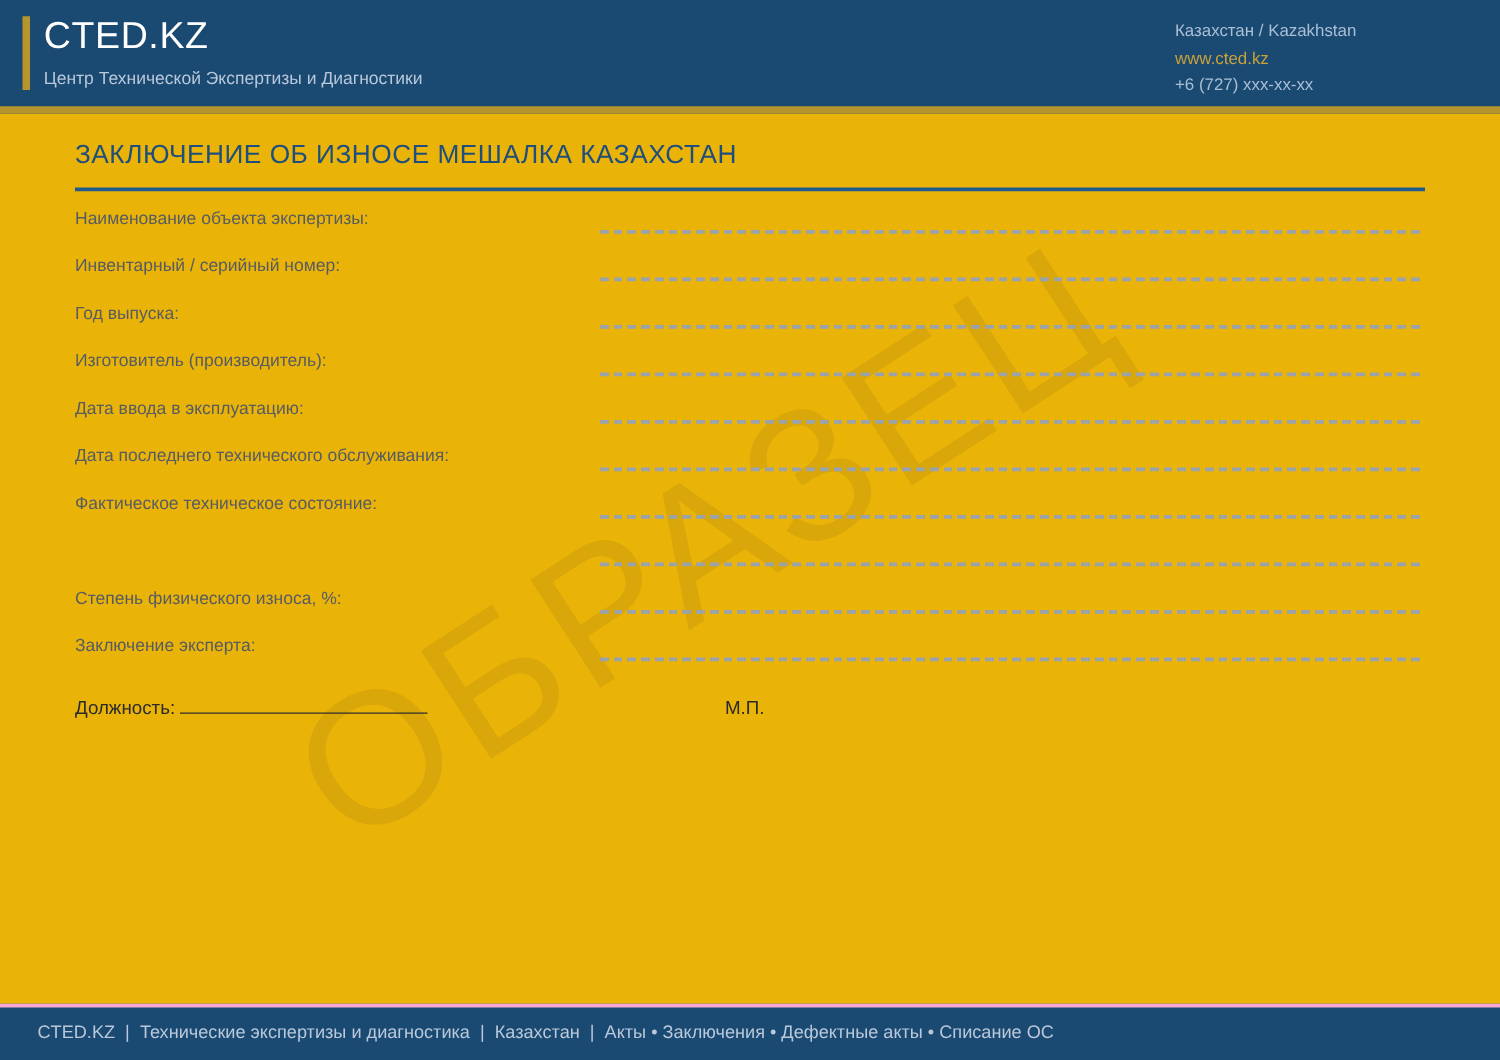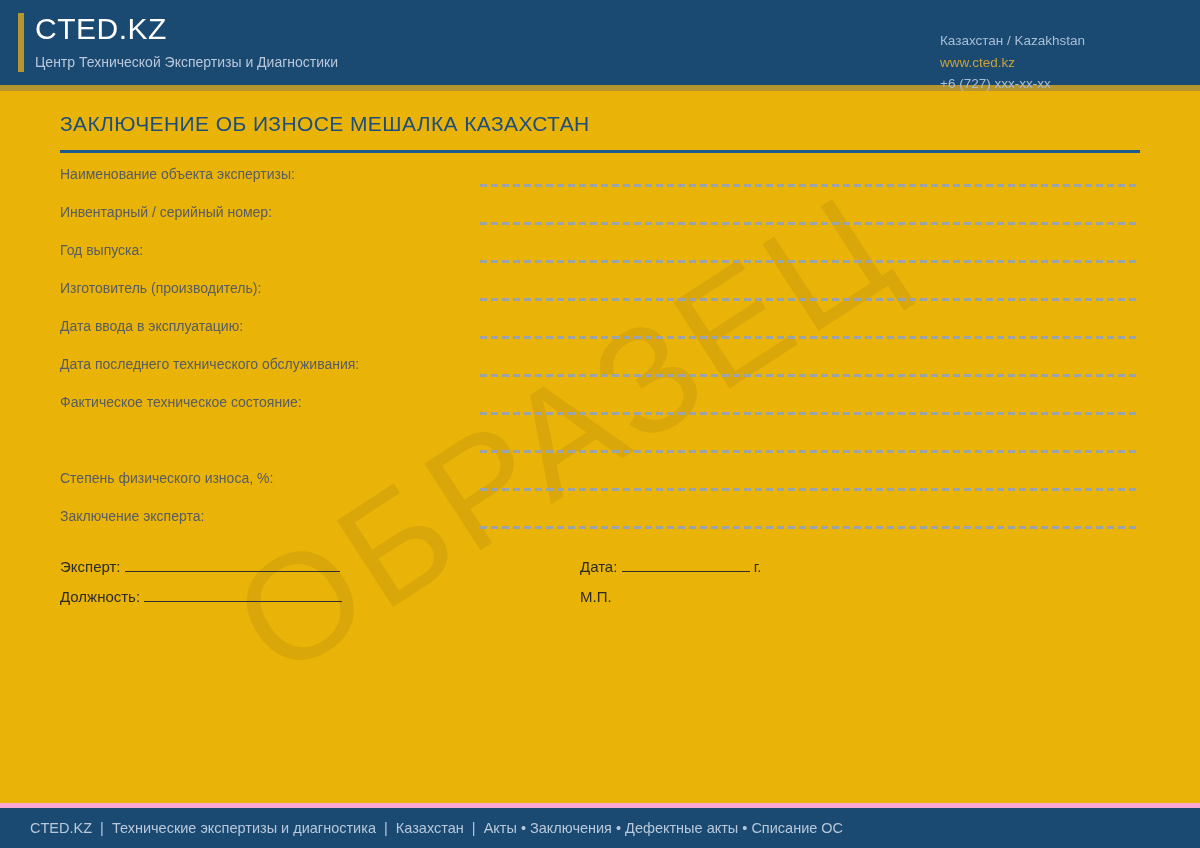--- a/index.html
+++ b/index.html
@@ -7,21 +7,21 @@
   body { font-family:"Liberation Sans", sans-serif; }
   .page { position:relative; width:1200px; height:848px; background:#eab308; overflow:hidden; }
 
   
   .header { position:relative; height:91px; background:#1a4971; border-bottom:6px solid #b6952e; }
   .logo-wrap { position:absolute; left:18px; top:13px; display:flex; }
   .logo-accent { width:6px; height:59px; background:#b6952e; margin-right:11px; }
   .logo-text-block { display:flex; flex-direction:column; }
   .logo-title { color:#ffffff; font-size:30px; font-weight:500; line-height:1.05; letter-spacing:0.5px; }
   .logo-subtitle { color:#b9c8da; font-size:14px; margin-top:9px; }
-  .contact-block { position:absolute; left:940px; top:30px; font-size:13.5px; line-height:21.5px; }
+  .contact-block { position:absolute; left:940px; top:14px; font-size:13.5px; line-height:21.5px; }
   .contact-country { color:#a9bfd6; }
   .contact-site { color:#c9a23a; cursor:pointer; }
   .contact-phone { color:#a9bfd6; }
 
   
   .main { position:relative; padding:0 60px; }
   .watermark { position:absolute; left:565px; top:323px; transform:translate(-50%,-50%) rotate(-33deg);
                font-size:150px; letter-spacing:6px; color:rgba(25,25,25,0.08); white-space:nowrap;
                z-index:0; pointer-events:none; font-weight:400; }
   .doc-title { position:relative; z-index:1; margin-top:20px; text-align:left; font-size:21px;
@@ -37,21 +37,21 @@
   .signature { position:relative; z-index:1; margin-top:15px; font-size:15px; color:#2b2b2b; }
   .sig-row { display:flex; }
   .sig-row + .sig-row { margin-top:13px; }
   .sig-left { width:520px; }
   .sig-right { flex:1; }
   .sig-line { display:inline-block; border-bottom:1.5px solid #2f2f2f; height:13px; vertical-align:baseline; }
   .w215 { width:215px; } .w198 { width:198px; } .w128 { width:128px; }
 
   
   .footer { position:absolute; left:0; right:0; bottom:0; height:45px; background:#1a4971;
-            border-top:5px solid #f9a8d4; }
+            border-top:3px solid #f9a8d4; }
   .footer-text { color:#b9c8da; font-size:14.5px; line-height:40px; padding-left:30px; white-space:pre; }
 </style>
 </head>
 <body>
 
 <div class="page">
 
   <div class="header">
     <div class="logo-wrap">
       <div class="logo-accent"></div>
@@ -111,31 +111,20 @@
       </div>
       <div class="field-row">
         <span class="field-label">Заключение эксперта:</span>
         <span class="field-line"></span>
       </div>
     </div>
 
     <div class="signature">
       <div class="sig-row">
         <div class="sig-left">
-          <span>Эксперт:</span>
-          <span class="sig-line w215"></span>
-        </div>
-        <div class="sig-right">
-          <span>Дата:</span>
-          <span class="sig-line w128"></span>
-          <span>г.</span>
-        </div>
-      </div>
-      <div class="sig-row">
-        <div class="sig-left">
           <span>Должность:</span>
           <span class="sig-line w198"></span>
         </div>
         <div class="sig-right">
           <span>М.П.</span>
         </div>
       </div>
     </div>
   </div>
 

